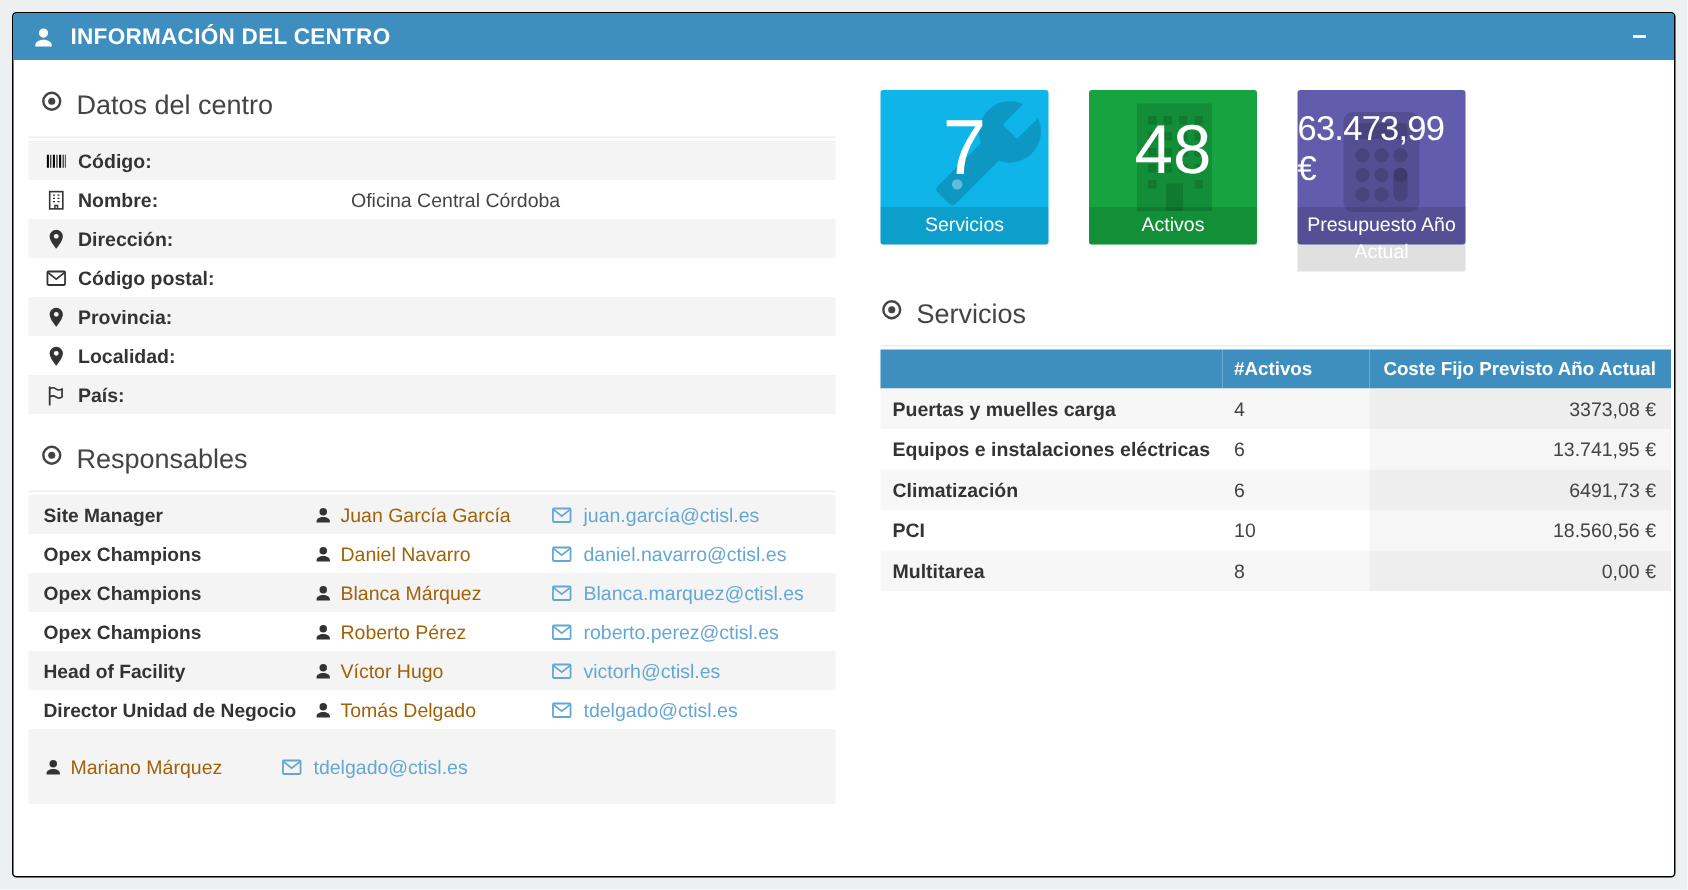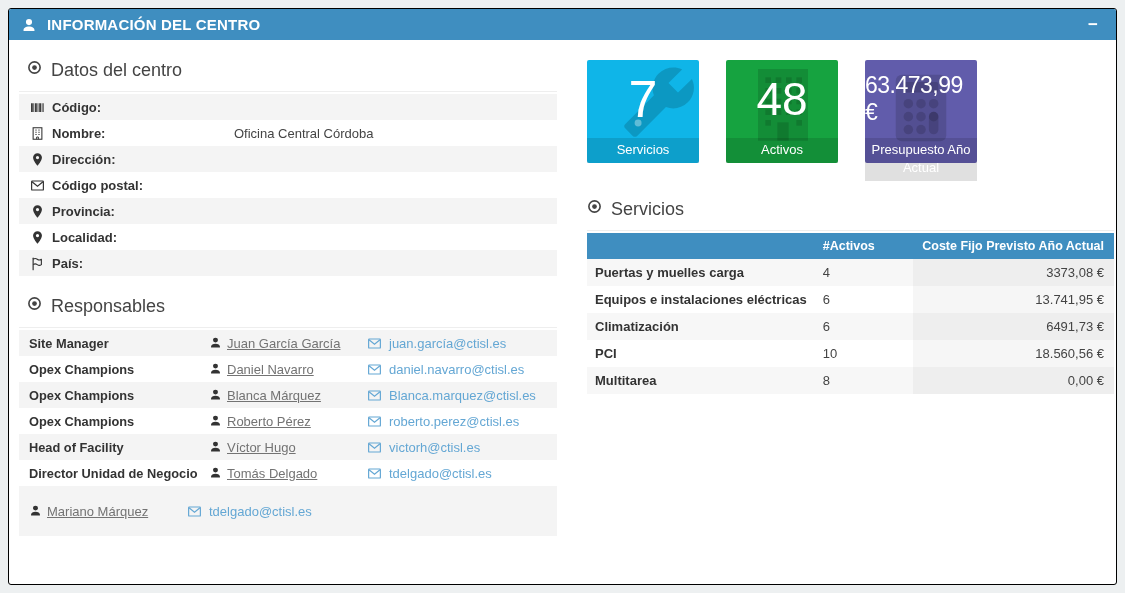--- a/index.html
+++ b/index.html
@@ -40,21 +40,21 @@
   .field-row:nth-child(odd) { background:#f4f4f4; }
   .field-label { display:flex; align-items:center; width:205px; font-weight:bold; color:#333; flex-shrink:0; }
   .ficon { width:16px; height:15px; margin-right:7px; display:flex; align-items:center; justify-content:center; color:#333; }
   .ficon svg { width:15px; height:15px; display:block; }
   .field-value { color:#444; }
 
   .resp-section { margin-top:18px; }
   .resp-row { display:flex; align-items:center; min-height:26px; padding:2px 10px; font-size:13px; }
   .resp-row:nth-child(odd) { background:#f4f4f4; }
   .resp-role { width:180px; font-weight:bold; color:#333; flex-shrink:0; font-size:12.8px; }
-  .resp-name { width:158px; display:flex; align-items:flex-start; color:#737373; flex-shrink:0;text-decoration:underline; }
+  .resp-name { width:158px; display:flex; align-items:center; color:#a16207; flex-shrink:0; }
   .resp-name .picon { width:13px; height:13px; margin-right:5px; fill:#333; flex-shrink:0; }
   .resp-email { flex:1; display:flex; align-items:center; }
   .resp-email a { color:#64a7d4; text-decoration:none; }
   .mail-icon { width:15px; height:15px; margin-right:7px; color:#64a7d4; flex-shrink:0; }
 
   
   .right-col { flex:1; }
   .tiles { display:flex; margin:2px 0 0 0; height:103px; }
   .tile {
     position:relative; width:112px; height:103px; margin-right:27px;

